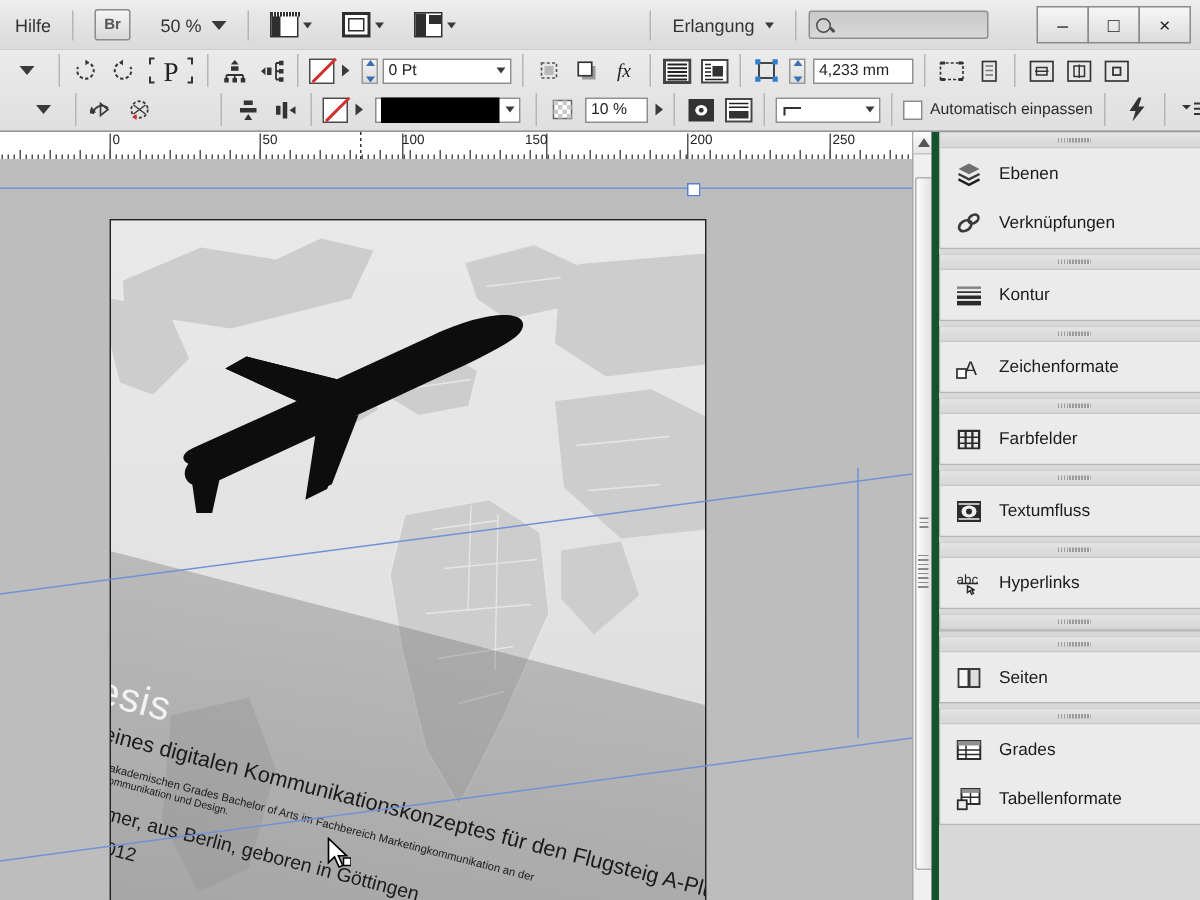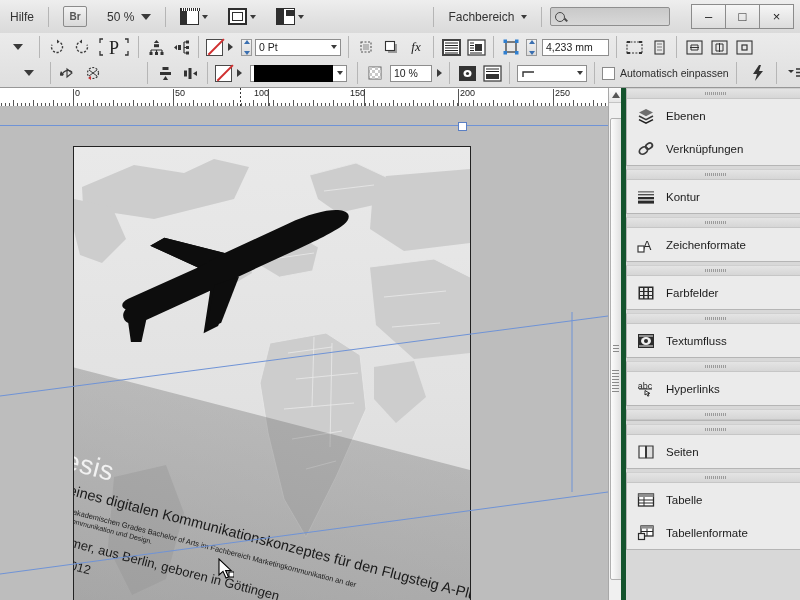--- a/index.html
+++ b/index.html
@@ -272,21 +272,21 @@
       <span class="viewicon">
         <span class="vi-box c"></span>
         <span class="caret-sm"></span>
       </span>
     </div>
 
     <div style="width:115px"></div>
     <div class="tb-sep"></div>
     <div class="tb-item">
       <span class="zoomcombo">
-        <span>Fachbereich</span>
+        <span>Erlangung</span>
         <span class="caret-sm"></span>
       </span>
     </div>
     <div class="tb-sep"></div>
     <div class="tb-item" style="padding-left:4px">
       <span class="searchbox">
         <span class="mag"></span>
       </span>
     </div>
 
@@ -740,21 +740,21 @@
         <div class="tick" style="left: 601px; height: 3.5px;"></div>
         <div class="tick" style="left: 605px; height: 3.5px;"></div>
         <div class="tick" style="left: 609px; height: 3.5px;"></div>
         <div class="tick" style="left: 613px; height: 6px;"></div>
         <div class="tick" style="left: 617px; height: 3.5px;"></div>
         <div class="tick" style="left: 73px; height: 17px;"></div>
         <div class="lab" style="left: 73px;">0</div>
         <div class="tick" style="left: 173px; height: 17px;"></div>
         <div class="lab" style="left: 173px;">50</div>
         <div class="tick" style="left: 268px; height: 17px;"></div>
-        <div class="lab" style="left: 252px;">100</div>
+        <div class="lab" style="left: 266px;">100</div>
         <div class="tick" style="left: 364px; height: 17px;"></div>
         <div class="lab" style="left: 348px;">150</div>
         <div class="tick" style="left: 458px; height: 17px;"></div>
         <div class="lab" style="left: 458px;">200</div>
         <div class="tick" style="left: 553px; height: 17px;"></div>
         <div class="lab" style="left: 553px;">250</div>
         <div style="position: absolute; top: 0px; bottom: 0px; width: 1px; left: 239.5px; background: repeating-linear-gradient(rgb(51, 51, 51) 0px, rgb(51, 51, 51) 2px, transparent 2px, transparent 4px);"></div>
       </div>
   </div>
 
@@ -999,21 +999,21 @@
             <div class="pg-dots"></div>
           </div>
           <div class="pitem">
             <span class="picon">
               <svg width="20" height="20" viewBox="0 0 20 20">
                 <rect x="2.5" y="4" width="15" height="12" fill="#fff" stroke="#2a2a2a" stroke-width="1.3"></rect>
                 <rect x="2.5" y="4" width="15" height="3" fill="#8f8f8f"></rect>
                 <path d="M2.5 10h15M2.5 13h15M8 7v9" stroke="#2a2a2a" stroke-width="1"></path>
               </svg>
             </span>
-            <span class="pname">Tabelle</span>
+            <span class="pname">Grades</span>
           </div>
           <div class="pitem">
             <span class="picon">
               <svg width="20" height="20" viewBox="0 0 20 20">
                 <rect x="5" y="3" width="12" height="10" fill="#fff" stroke="#2a2a2a" stroke-width="1.3"></rect>
                 <rect x="5" y="3" width="12" height="2.6" fill="#8f8f8f"></rect>
                 <path d="M5 8.5h12M11 5.6v7.4" stroke="#2a2a2a" stroke-width="1"></path>
                 <rect x="2.5" y="10.5" width="6" height="6" fill="#ececec" stroke="#2a2a2a" stroke-width="1.2"></rect>
               </svg>
             </span>

